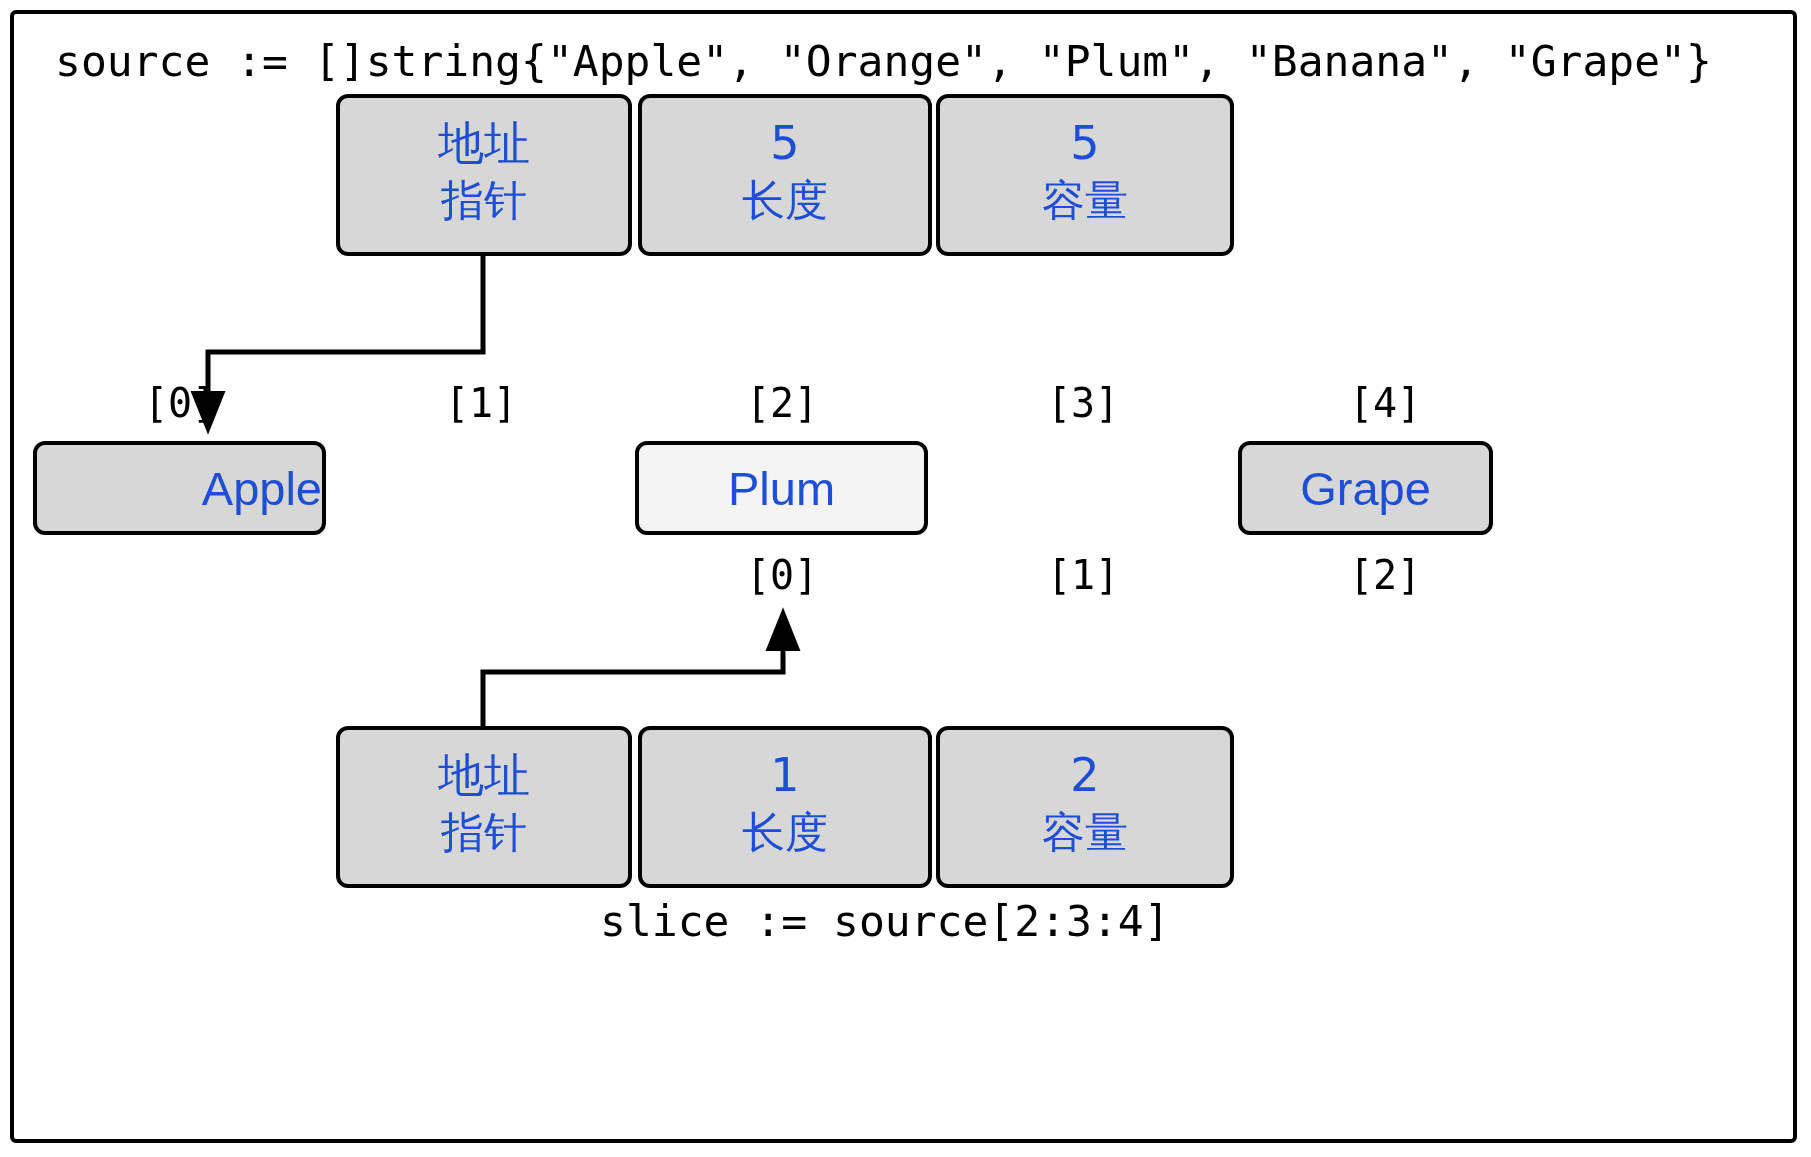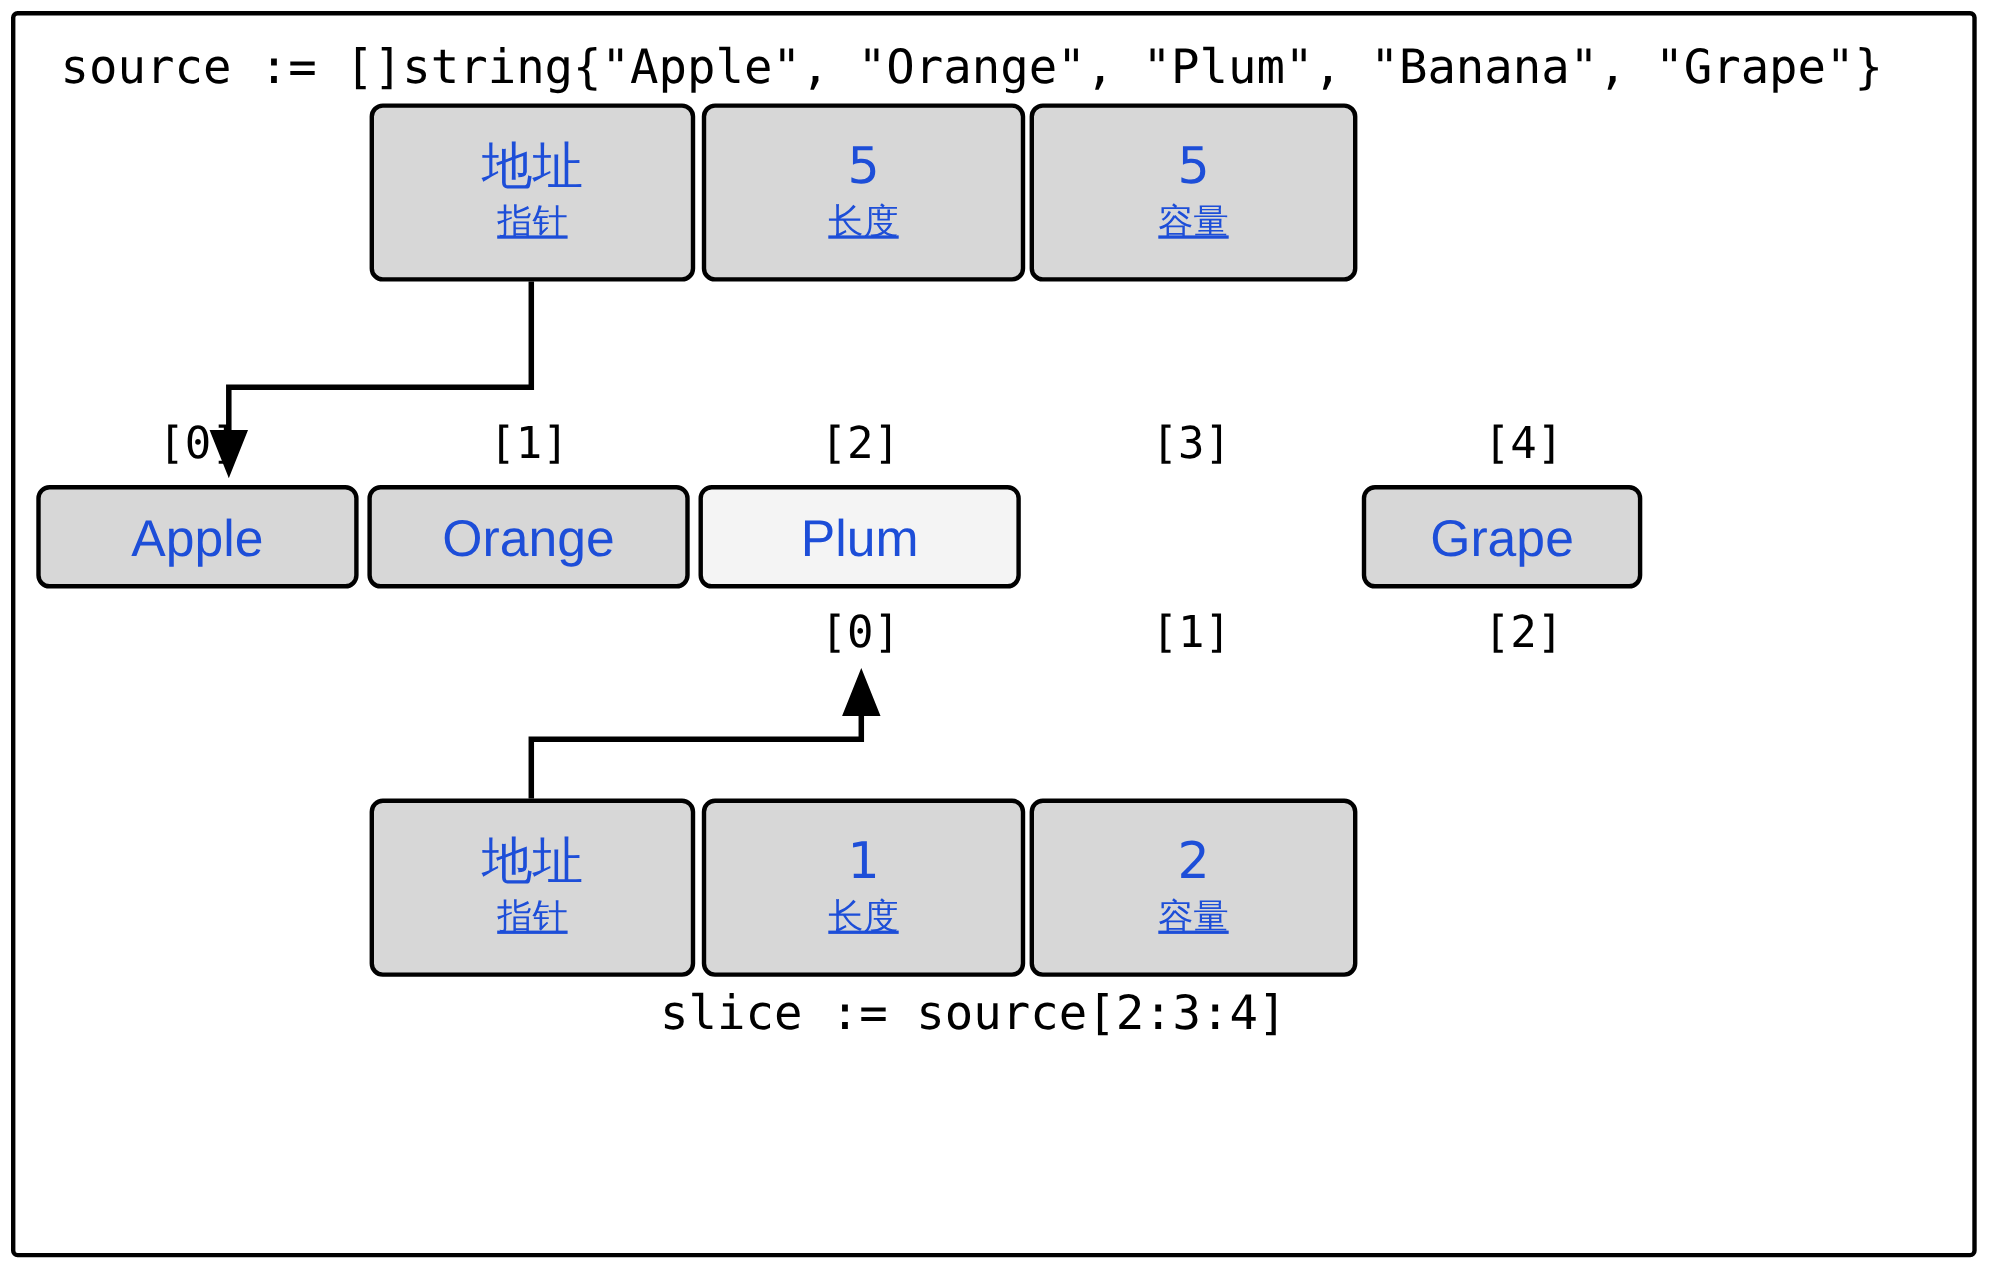--- a/index.html
+++ b/index.html
@@ -66,25 +66,24 @@
   .hdr-cell {
     height: 162px;
     padding-bottom: 4px;
   }
   .hdr-main {
     font-size: 46px;
     line-height: 1.08;
     font-family: "DejaVu Sans", sans-serif;
   }
   .hdr-sub {
-    font-size: 32px;
+    font-size: 43px;
     line-height: 1.2;
     margin-top: 6px;
     font-family: "DejaVu Sans", sans-serif;
-    text-decoration: underline;
   }
 
   
   .elem-cell {
     height: 94px;
   }
   .elem-label {
     font-size: 47px;
     font-family: "Liberation Sans", sans-serif;
   }
@@ -131,25 +130,22 @@
     <span class="hdr-main">5</span>
     <span class="hdr-sub">容量</span>
   </div>
 
   <div class="idx" style="left:105px; top:380px; width:150px;">[0]</div>
   <div class="idx" style="left:406px; top:380px; width:150px;">[1]</div>
   <div class="idx" style="left:707px; top:380px; width:150px;">[2]</div>
   <div class="idx" style="left:1008px; top:380px; width:150px;">[3]</div>
   <div class="idx" style="left:1310px; top:380px; width:150px;">[4]</div>
 
-  <div class="cell elem-cell" style="left:33px; top:441px; width:293px;">
+  <div class="cell elem-cell" style="left:33px; top:441px; width:293px;align-items:flex-end;">
     <span class="elem-label">Apple</span>
-  </div>
-  <div class="cell elem-cell" style="left:334px; top:441px; width:293px;">
-    <span class="elem-label">Orange</span>
   </div>
   <div class="cell elem-cell light" style="left:635px; top:441px; width:293px;">
     <span class="elem-label">Plum</span>
   </div>
   <div class="cell elem-cell" style="left:1238px; top:441px; width:255px;">
     <span class="elem-label">Grape</span>
   </div>
 
   <div class="idx" style="left:707px; top:552px; width:150px;">[0]</div>
   <div class="idx" style="left:1008px; top:552px; width:150px;">[1]</div>

